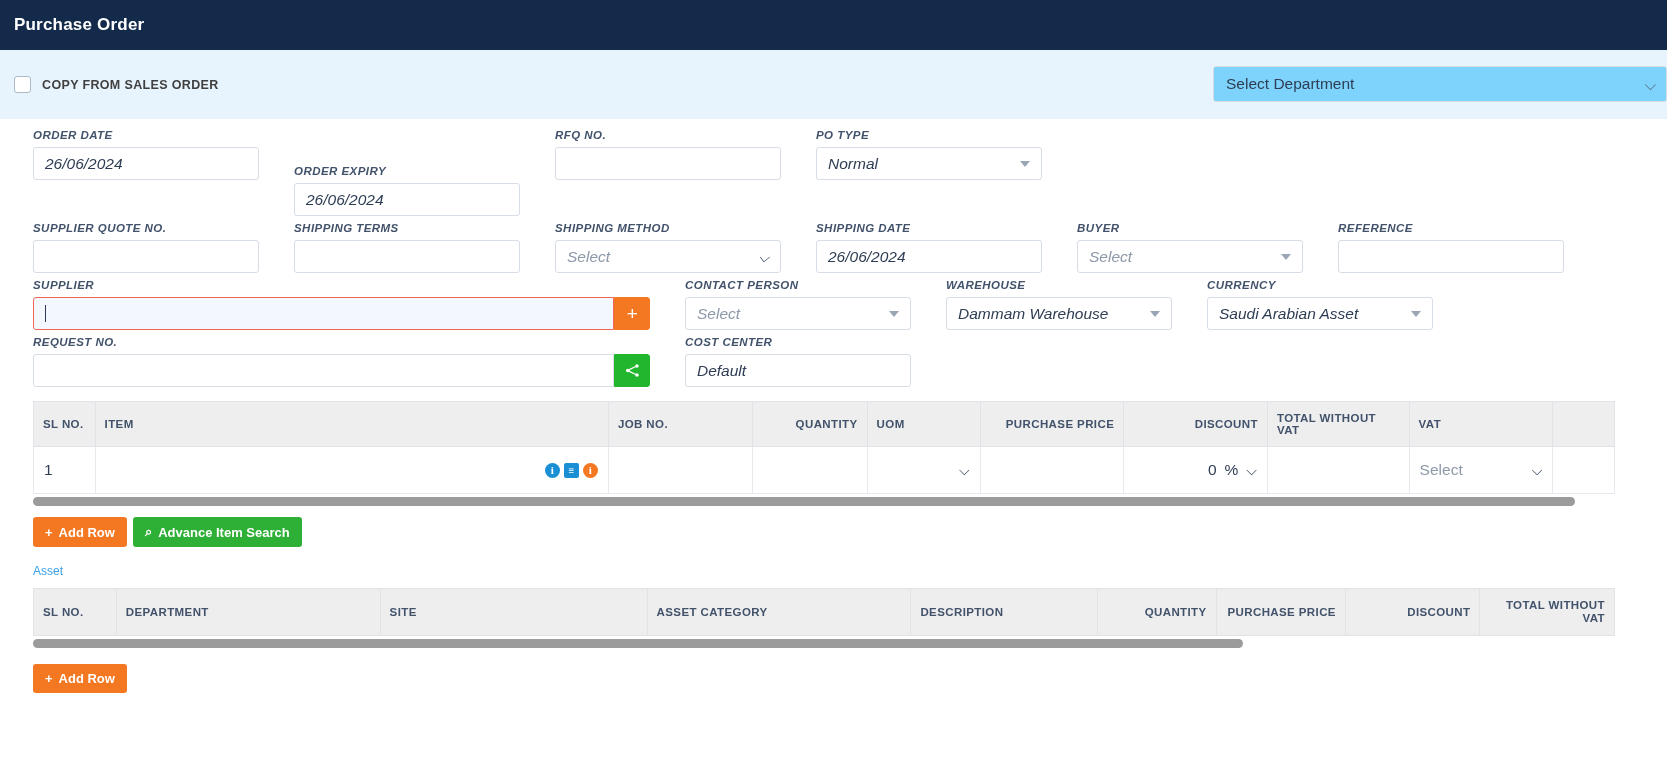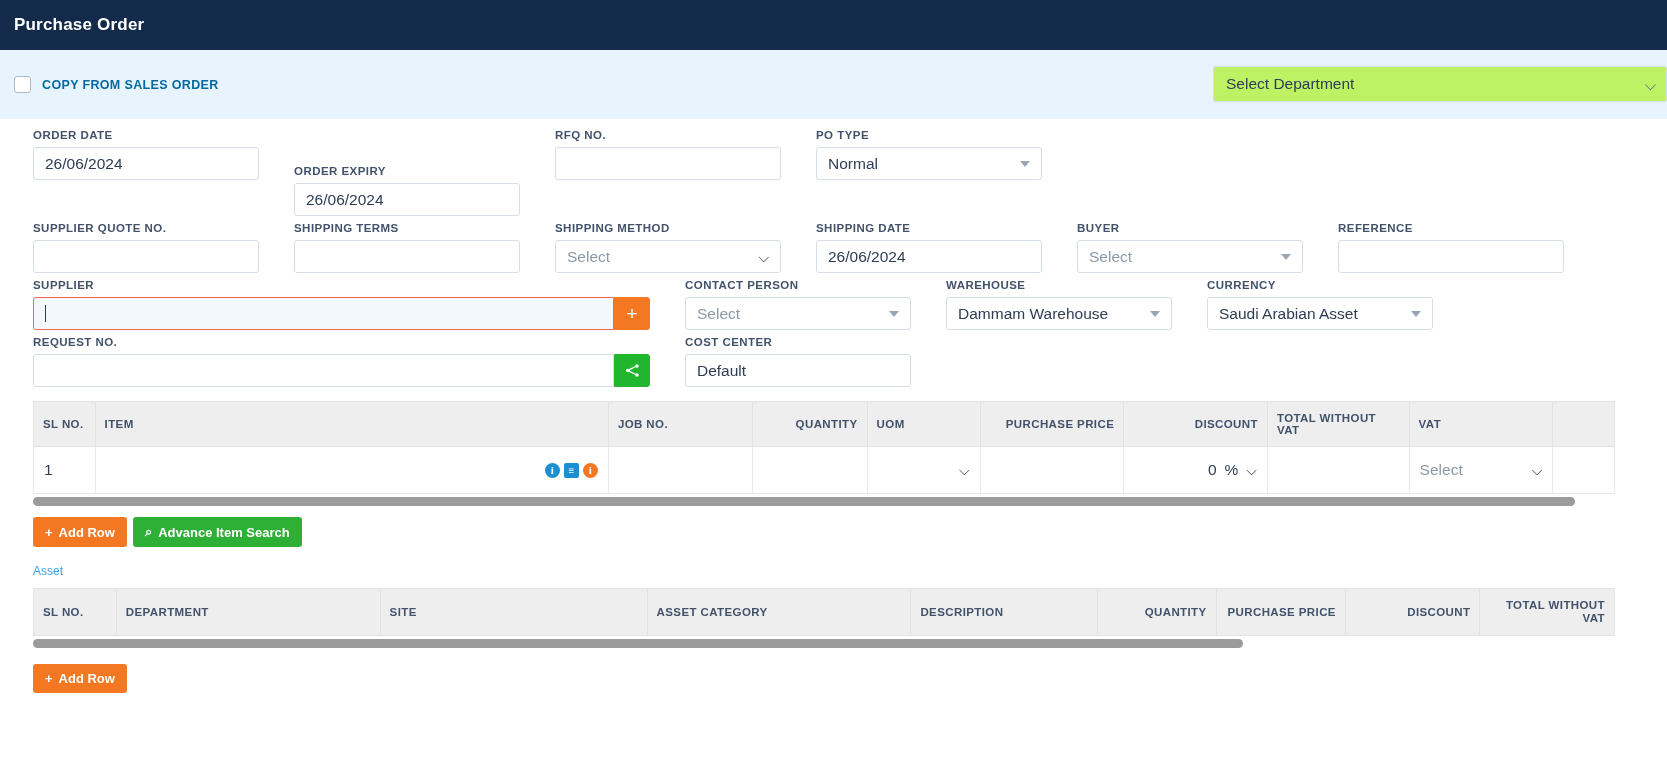--- a/index.html
+++ b/index.html
@@ -42,49 +42,49 @@
     width: 17px; height: 17px;
     border: 1px solid #adb9c7;
     border-radius: 3px;
     background: #fff;
     display: inline-block;
   }
   .copy-label {
     font-size: 12.5px;
     font-weight: 700;
     letter-spacing: .35px;
-    color: #0369a1;
+    color: #404040;
   }
   .dept-select {
     position: absolute;
     right: 0px;
     left: 1213px;
     top: 16px;
     height: 36px;
-    background: #bef264;
+    background: #7dd3fc;
     border: 1px solid #d6dde4;
     border-radius: 3px;
     display: flex;
     align-items: center;
     padding: 0 12px;
     font-size: 15.5px;
     color: #2e3d54;
   }
   .dept-select .caret {
     margin-left: auto;
     margin-right: -2px;
     color: #5d6b7d;
     font-size: 15px;
     line-height: 1;
   }
 
   
   .form-area { padding: 10px 0 0 33px; position: relative; }
   .frow { display: flex; margin-bottom: 6px; }
-  .field { margin-right: 35px; }
+  .field { margin-right: 35px; font-style: italic; }
   .flabel {
     font-size: 11.5px;
     font-weight: 700;
     letter-spacing: .45px;
     color: #42526b;
     margin-bottom: 6px;
     text-transform: uppercase;
   }
   .finput {
     height: 33px;

